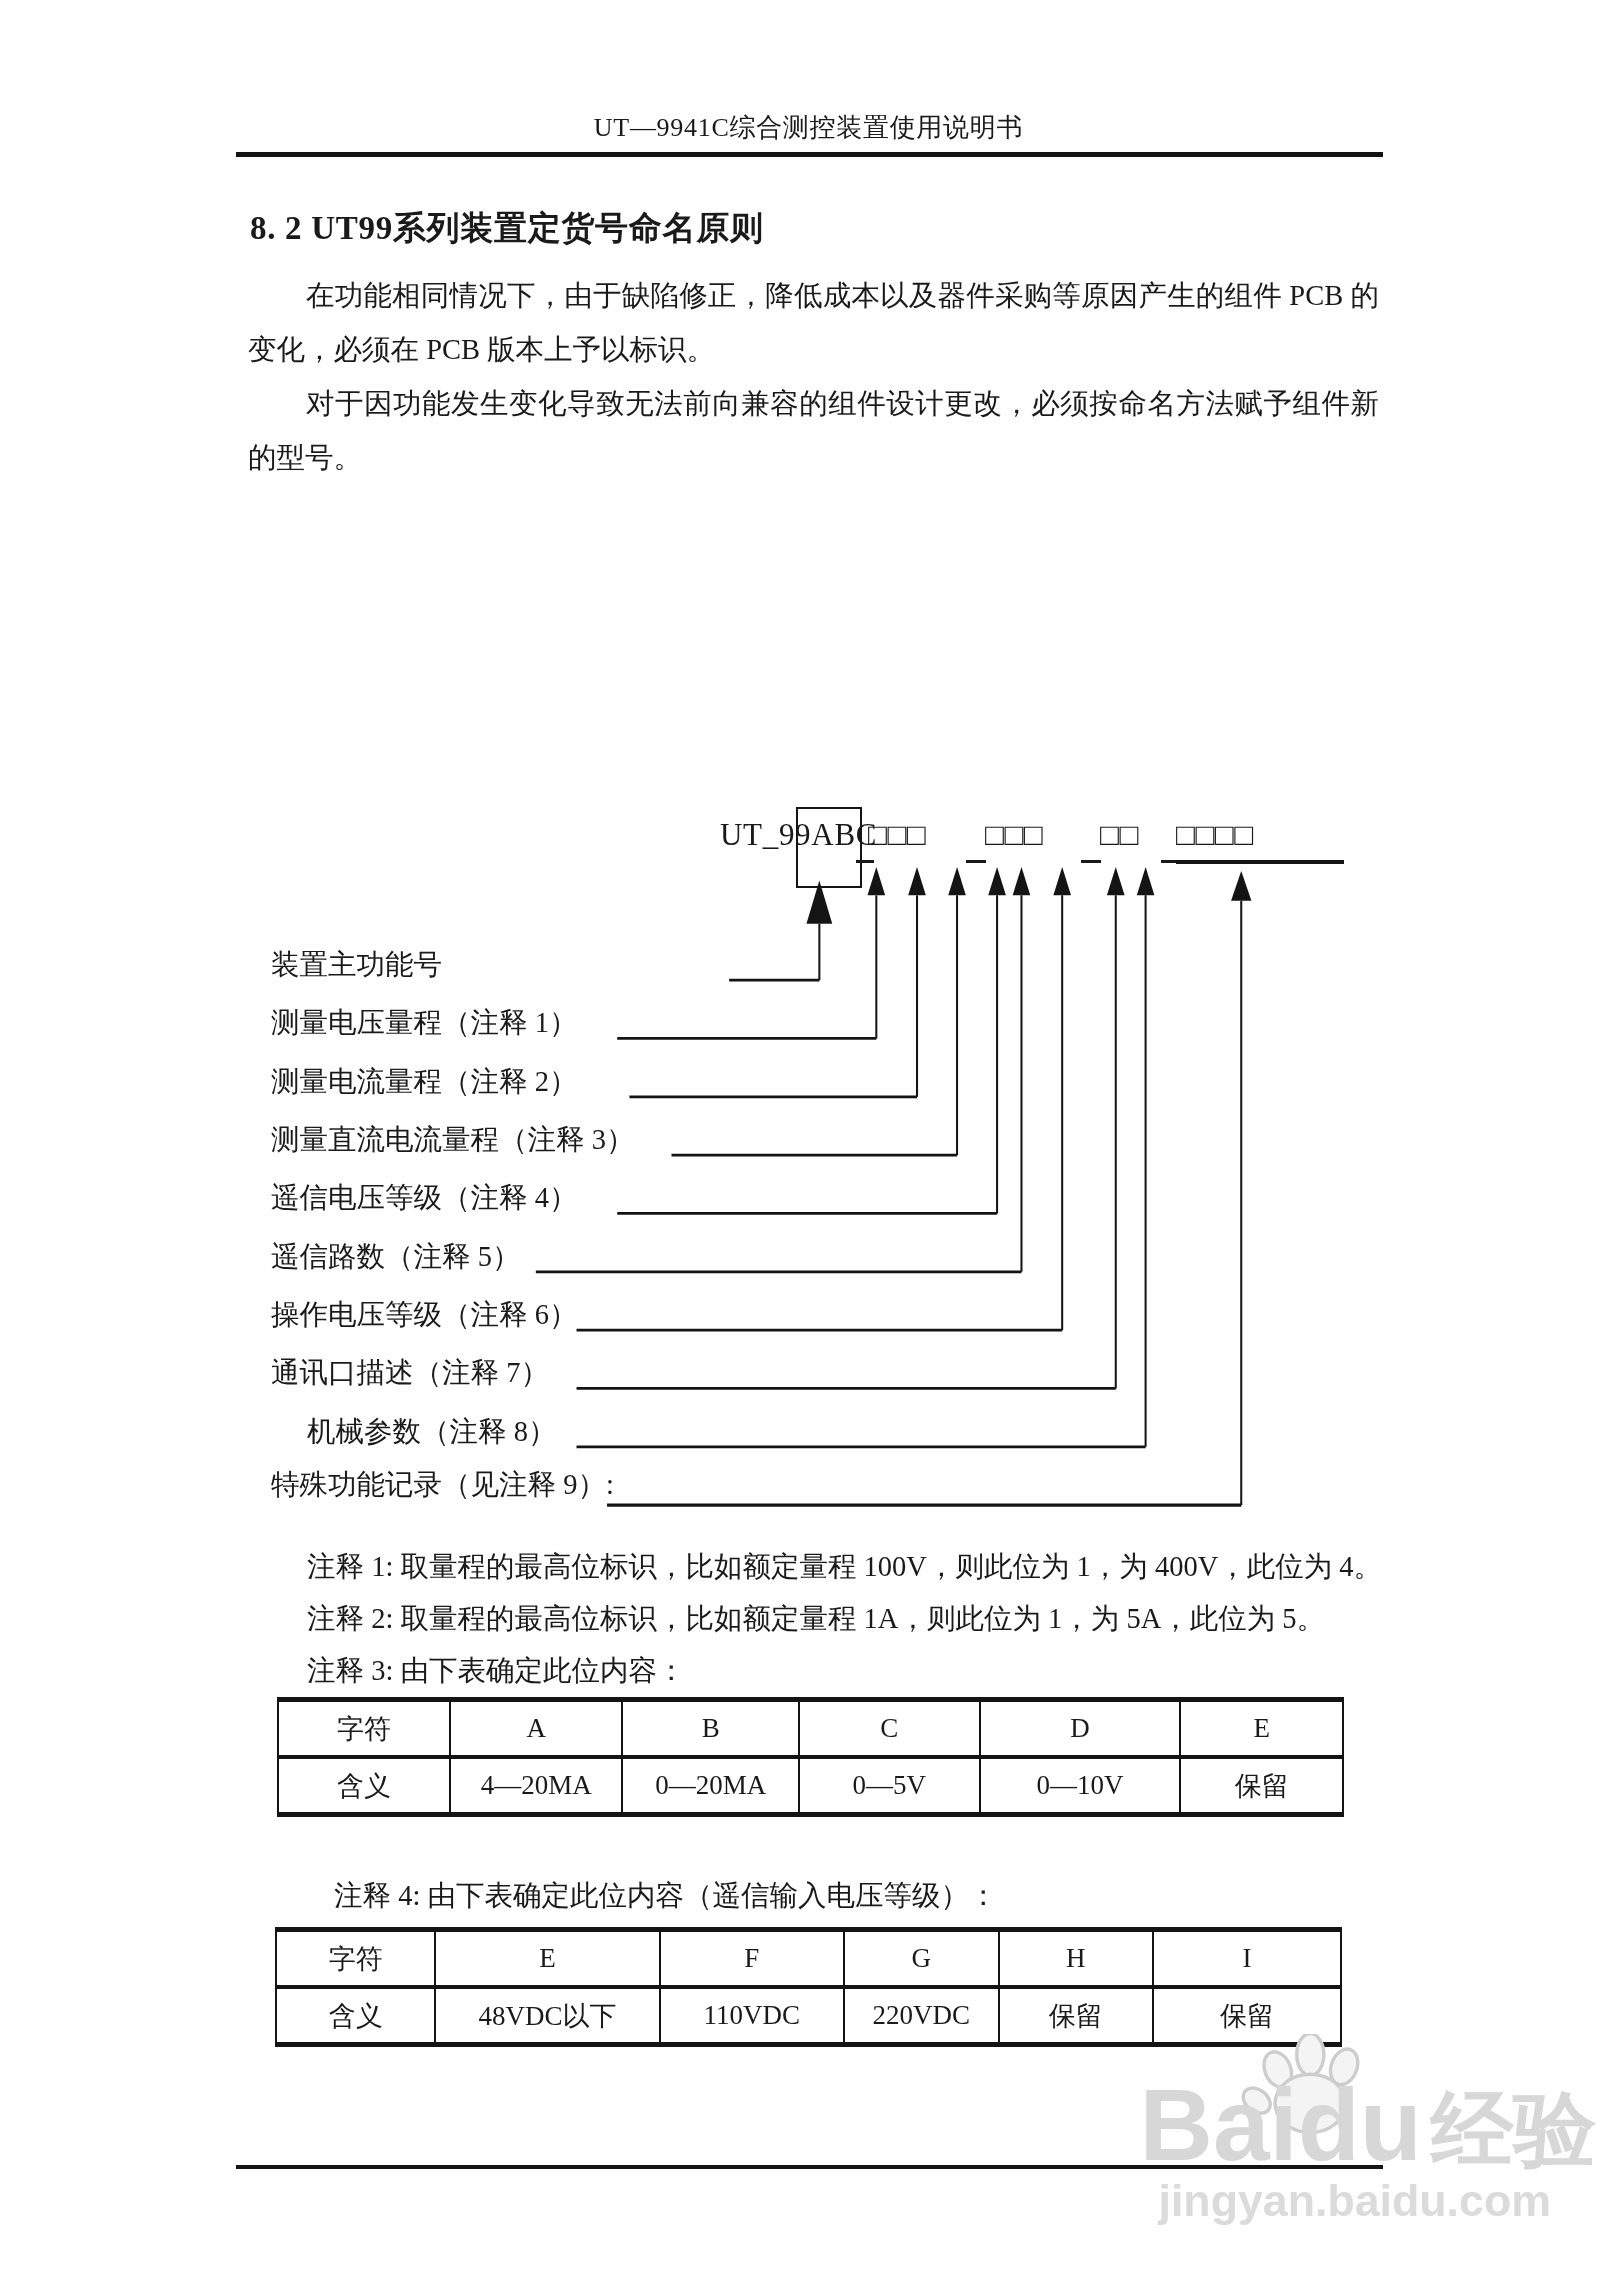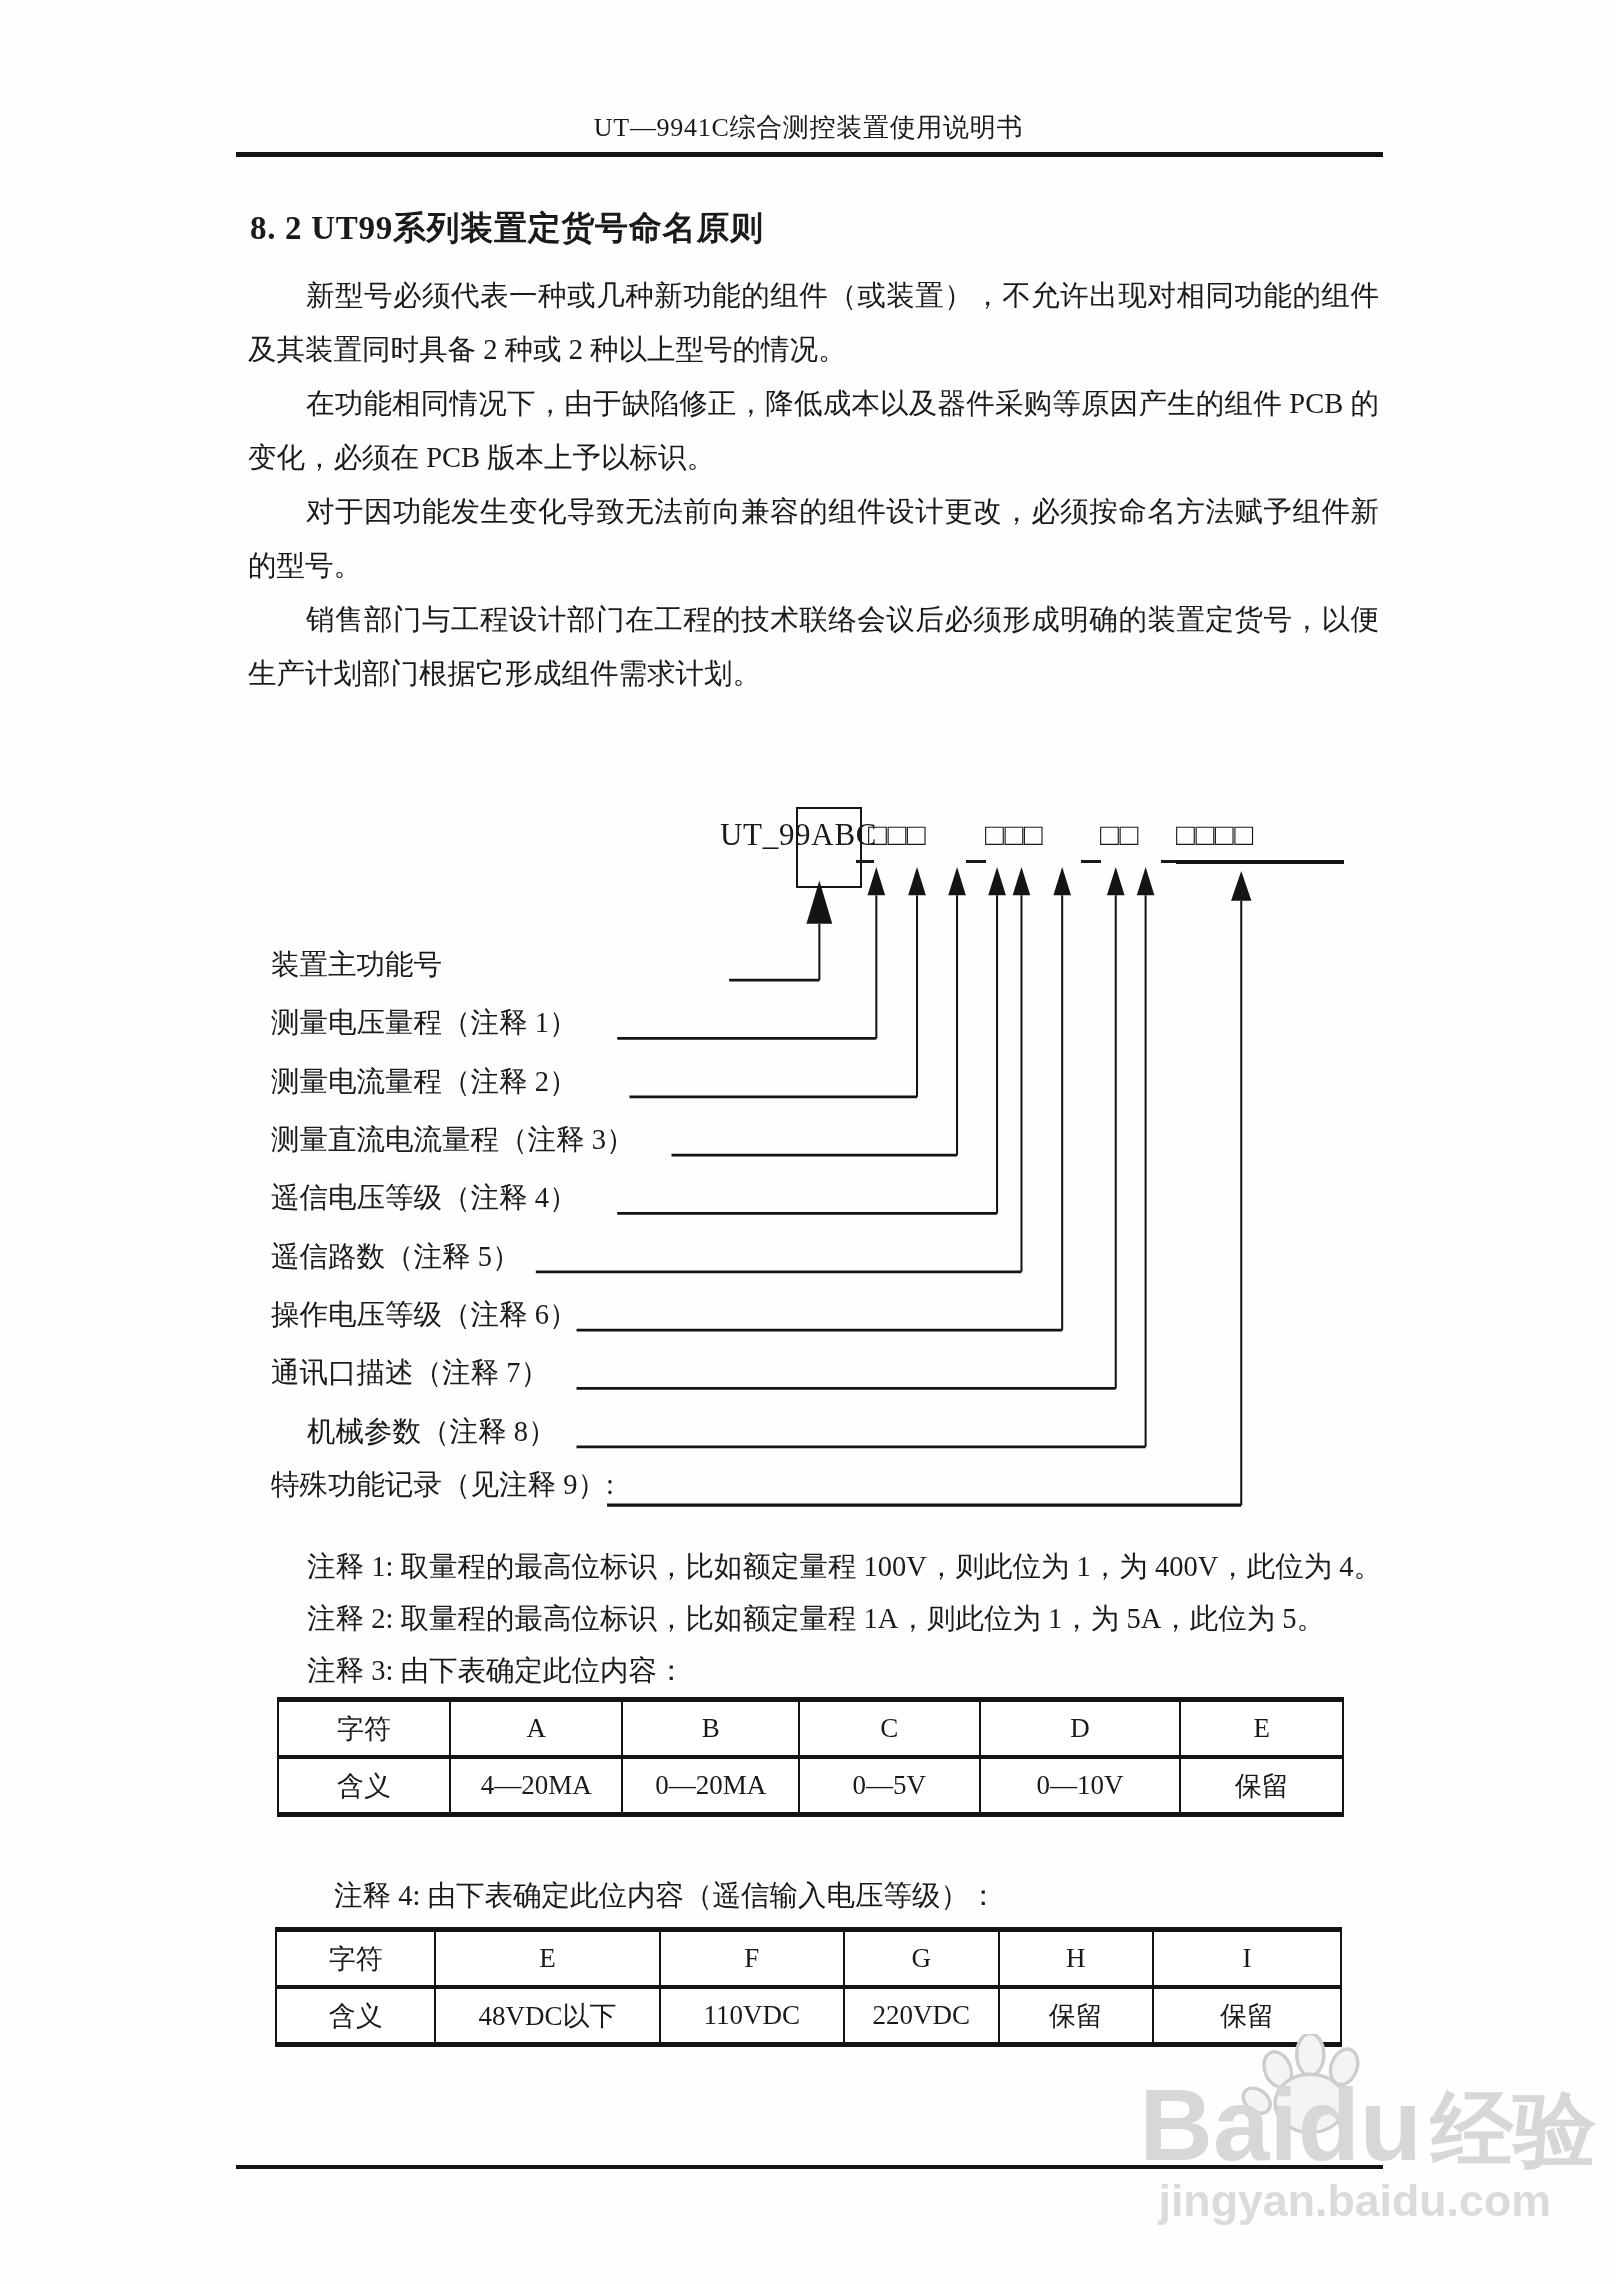--- a/index.html
+++ b/index.html
@@ -44,24 +44,22 @@
 <body>
 
 <div class="page">
 
   <div class="abs doc-title">UT—9941C综合测控装置使用说明书</div>
   <div class="abs header-rule"></div>
 
   <div class="abs h-sec" style="top:206px;">8. 2 UT99系列装置定货号命名原则</div>
 
   <div class="abs body-text">
-    <p>新型号必须代表一种或几种新功能的组件（或装置），不允许出现对相同功能的组件及其装置同时具备 2 种或 2 种以上型号的情况。</p>
     <p>在功能相同情况下，由于缺陷修正，降低成本以及器件采购等原因产生的组件 PCB 的变化，必须在 PCB 版本上予以标识。</p>
     <p>对于因功能发生变化导致无法前向兼容的组件设计更改，必须按命名方法赋予组件新的型号。</p>
-    <p>销售部门与工程设计部门在工程的技术联络会议后必须形成明确的装置定货号，以便生产计划部门根据它形成组件需求计划。</p>
   </div>
 
 
   <div class="abs diagram">
 
     <span class="abs code-part" style="left:720px;">UT_99ABC</span>
     <span class="abs code-part" style="left:868px;">□□□</span>
     <span class="abs code-part" style="left:985px;">□□□</span>
     <span class="abs code-part" style="left:1100px;">□□</span>
     <span class="abs code-part" style="left:1176px;">□□□□</span>

